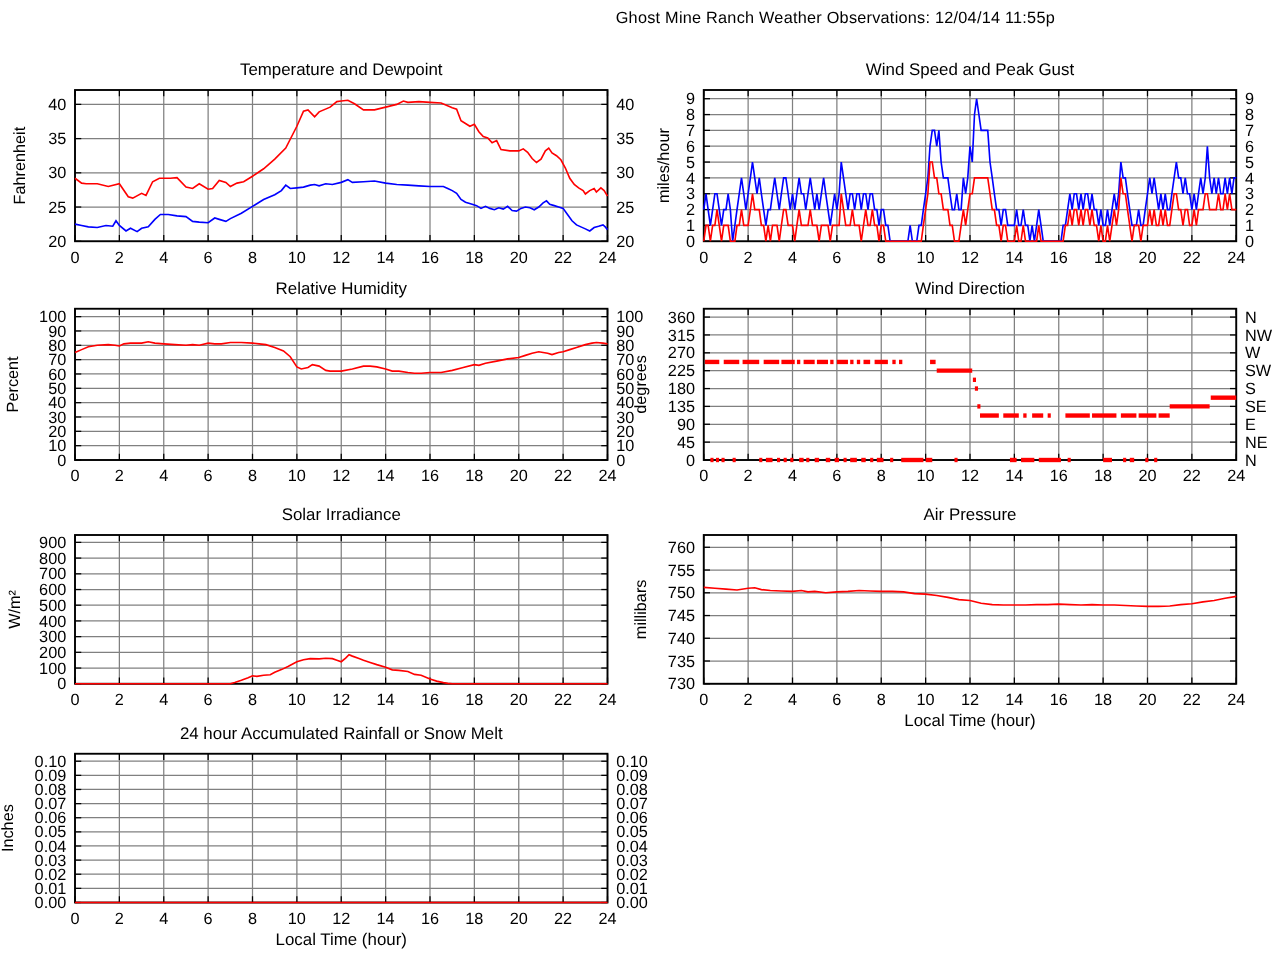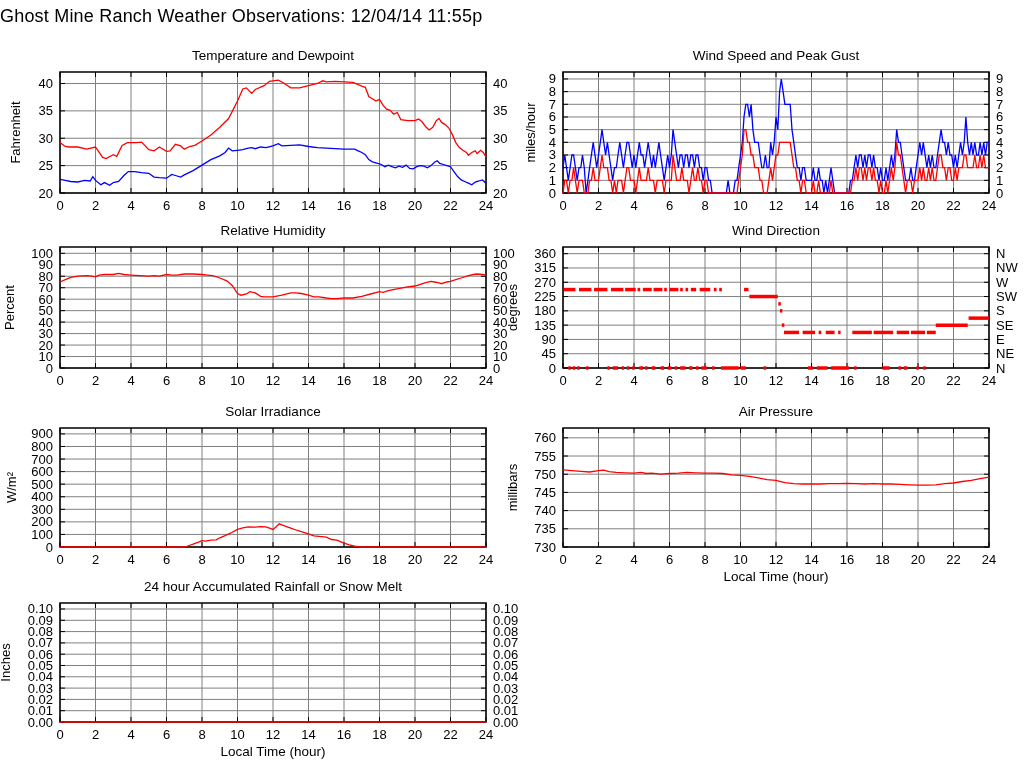--- a/index.html
+++ b/index.html
@@ -1,19 +1,19 @@
 <!DOCTYPE html>
 <html><head>
 <meta charset="utf-8">
 <style>
   html,body{margin:0;padding:0;background:#ffffff;width:1024px;height:768px;overflow:hidden;}
   body{font-family:"Liberation Sans","DejaVu Sans",sans-serif;color:#000;}
   #page{position:relative;width:1024px;height:768px;background:#fff;}
-  #main-title{position:absolute;top:6px;left:0;width:844px;text-align:left;
-              font-size:18px;font-weight:400;letter-spacing:0.2px;}
+  #main-title{position:absolute;top:6px;left:0;width:844px;text-align:right;
+              font-size:13px;font-weight:400;letter-spacing:0.2px;}
   svg{position:absolute;top:0;left:0;}
   text{font-family:"Liberation Sans","DejaVu Sans",sans-serif;}
 </style>
 </head>
 <body>
 
 <div id="page">
   <div id="main-title">Ghost Mine Ranch Weather Observations: 12/04/14 11:55p</div>
   <svg id="charts" width="1024" height="768" viewBox="0 0 1024 768">
       <g>

